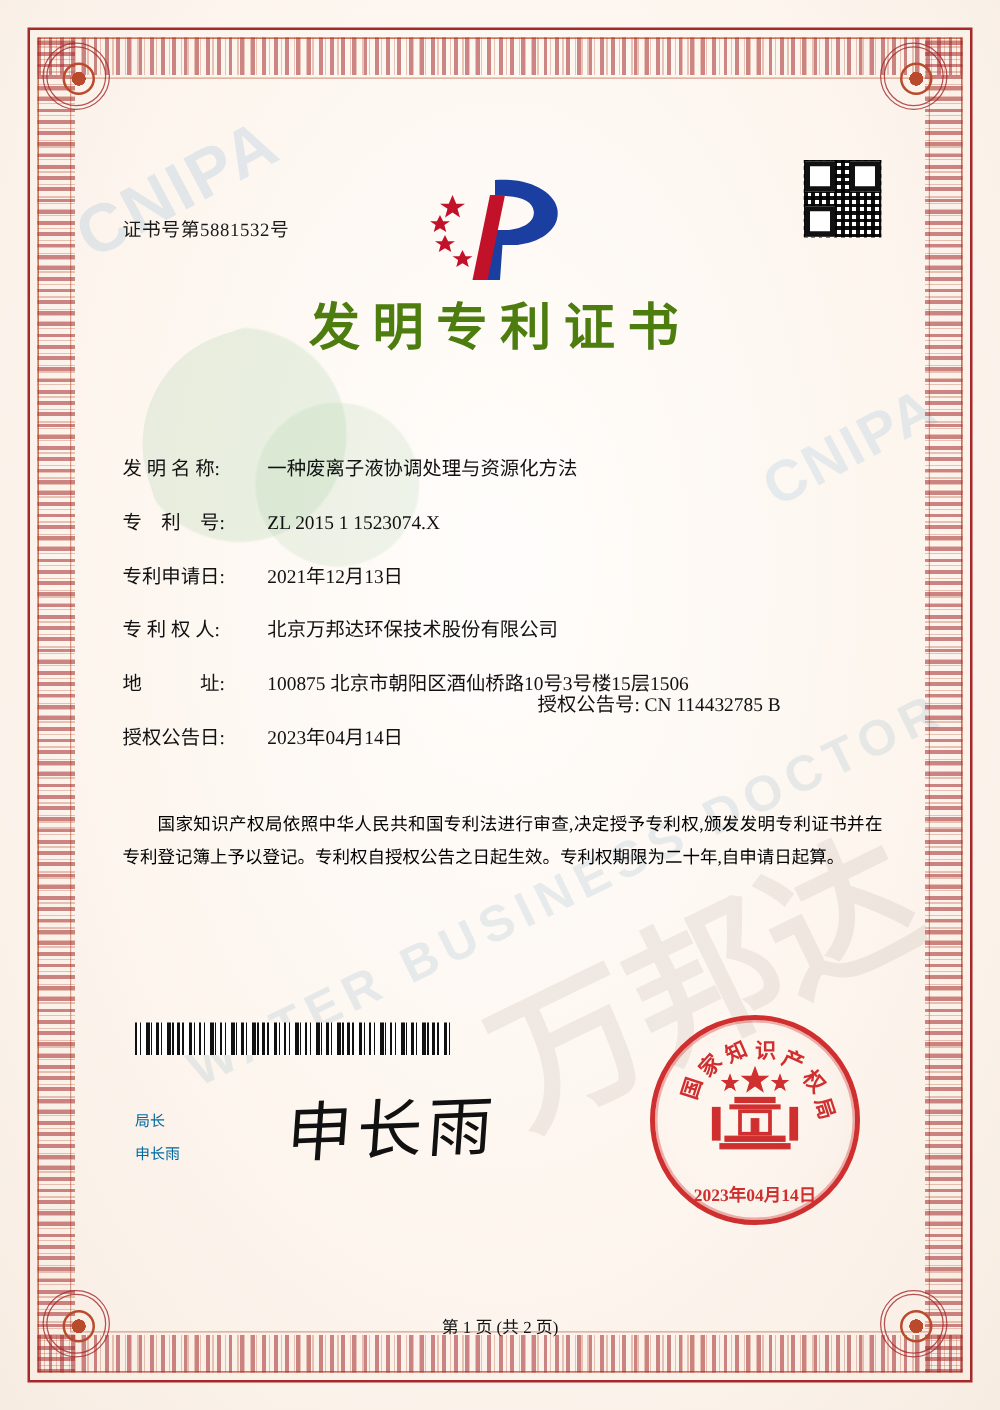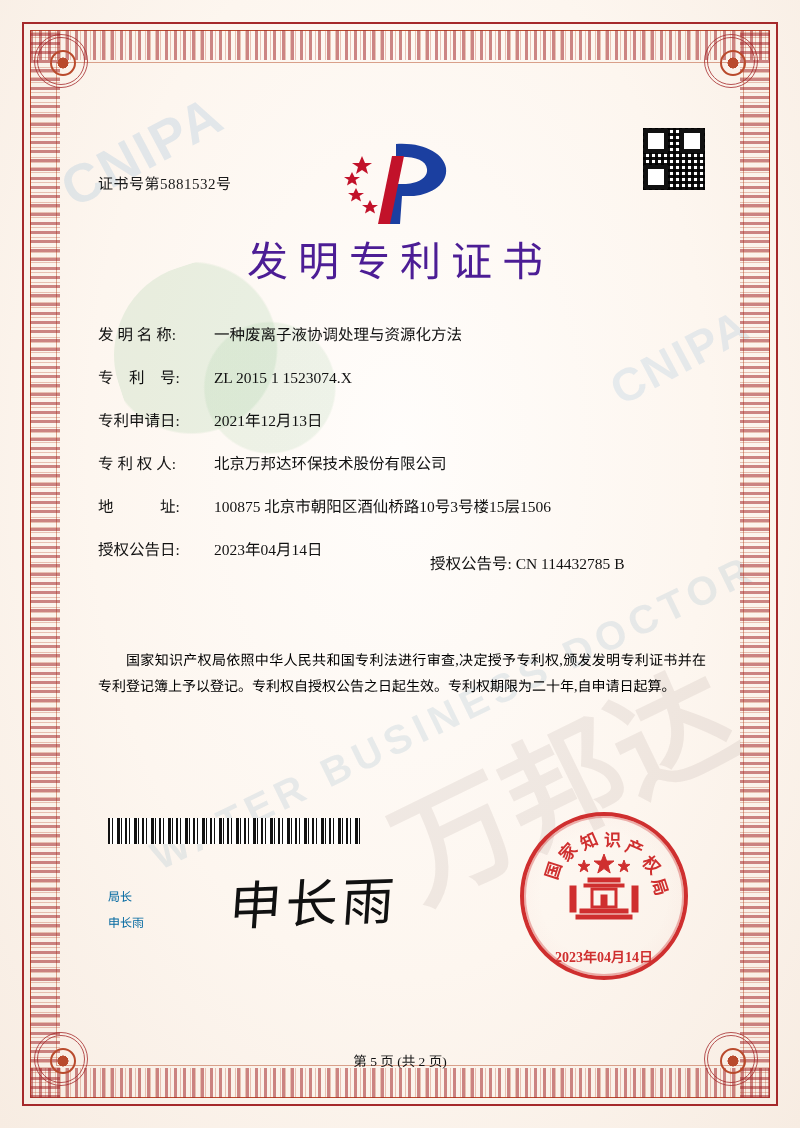--- a/index.html
+++ b/index.html
@@ -208,43 +208,44 @@
     width: 120px;
     height: 92px;
   }
 
   .title {
     position: absolute;
     left: 0; right: 0;
     top: 228px;
     text-align: center;
     font-size: 41px;
-    font-weight: 400;
+    font-weight: 700;
     letter-spacing: 10px;
-    color: #4c1d95;
+    color: #4d7c0f;
     font-family: "Liberation Serif", "DejaVu Serif", serif;
   }
 
   .fields {
     position: absolute;
     left: 98px;
     top: 322px;
     width: 610px;
     font-size: 15.5px;
     color: #111;
   }
   .field {
     position: relative;
     height: 43px;
     white-space: nowrap;
   }
   .flabel {
     display: inline-block;
     width: 112px;
     letter-spacing: 0px;
+    margin-top: 40px;
   }
   .fvalue { display: inline-block; text-align: center; }
 
   .field-row2 {
     position: relative;
     height: 43px;
     white-space: nowrap;
   }
   .field-row2 .second {
     position: absolute;
@@ -472,15 +473,15 @@
             <rect x="22" y="57" width="48" height="4"></rect>
             <rect x="18" y="63" width="56" height="4"></rect>
             <rect x="12" y="34" width="6" height="26"></rect>
             <rect x="74" y="34" width="6" height="26"></rect>
           </g>
         </svg>
       </div>
       <div class="seal-date">2023年04月14日</div>
     </div>
 
-    <div class="footer">第 5 页 (共 2 页)</div>
+    <div class="footer">第 1 页 (共 2 页)</div>
   </div>
 </div>
 
 </body></html>

